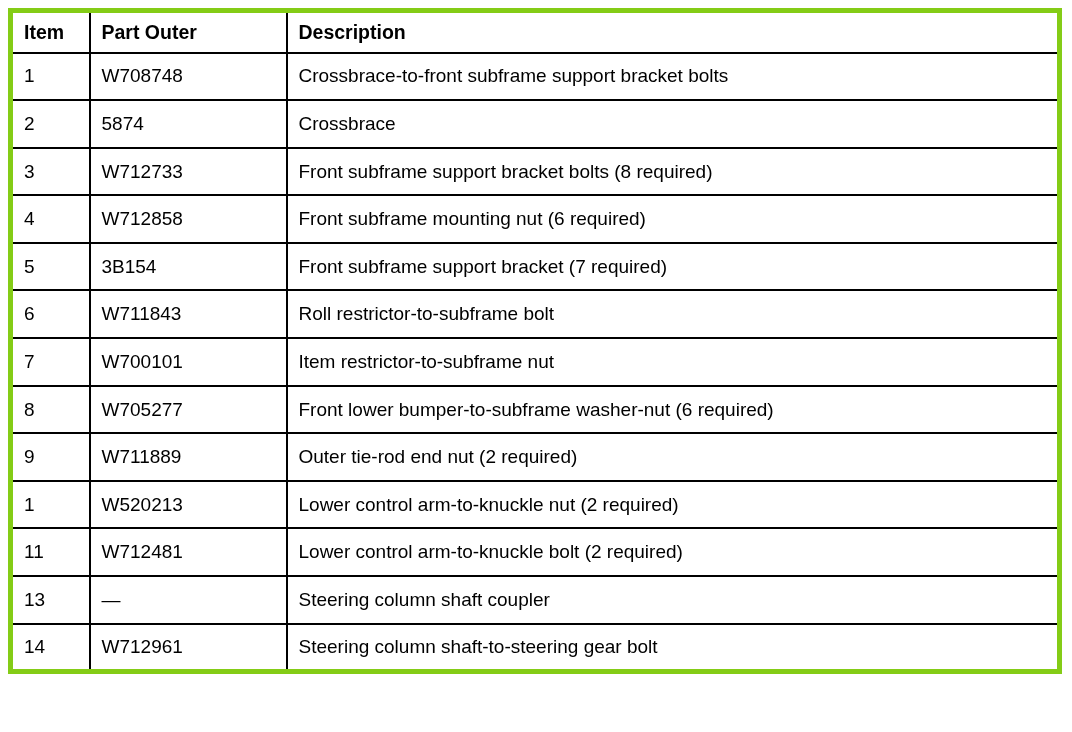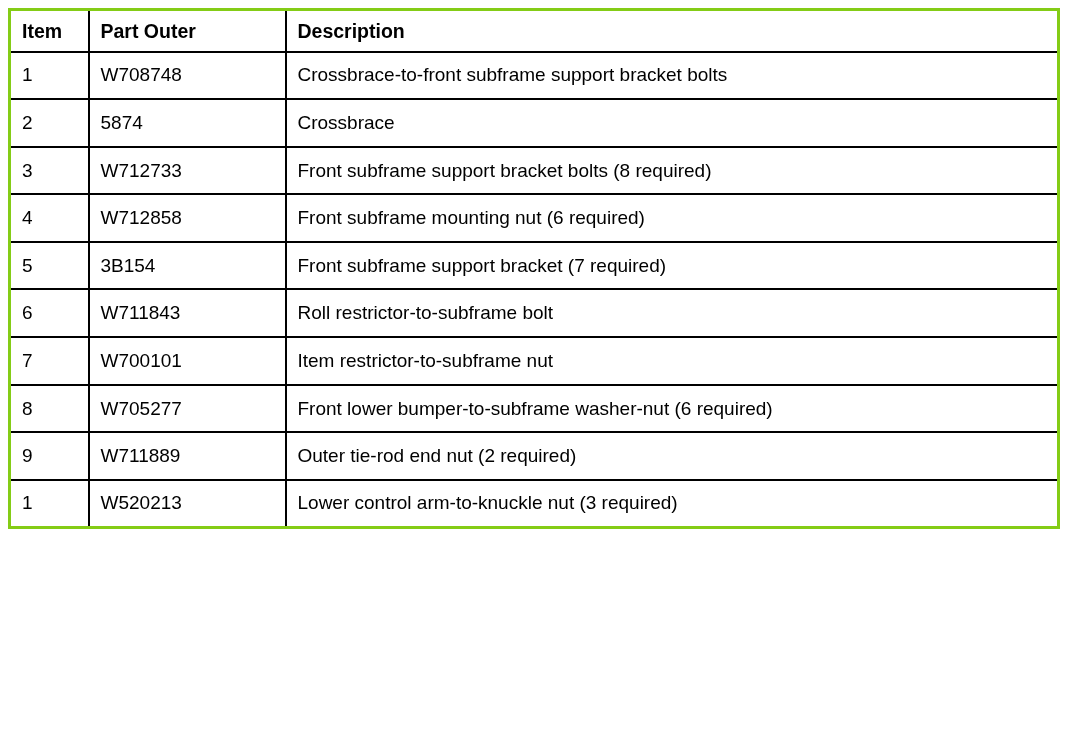--- a/index.html
+++ b/index.html
@@ -20,21 +20,21 @@
   table.parts-table {
     border-collapse: collapse;
     table-layout: fixed;
     width: 1049px;
     background: #ffffff;
   }
   table.parts-table col.col-item { width: 79px; }
   table.parts-table col.col-part { width: 197px; }
   table.parts-table col.col-desc { width: 773px; }
   table.parts-table {
-    border: 3px solid #84cc16;
+    border: 5px solid #84cc16;
   }
   table.parts-table th,
   table.parts-table td {
     border: 2px solid #000000;
     padding: 0 0 0 11px;
     text-align: left;
     vertical-align: middle;
     color: #000000;
     font-size: 19px;
     line-height: 1.15;
@@ -107,17 +107,32 @@
         <td>Front lower bumper-to-subframe washer-nut (6 required)</td>
       </tr>
       <tr>
         <td>9</td>
         <td>W711889</td>
         <td>Outer tie-rod end nut (2 required)</td>
       </tr>
       <tr>
         <td>1</td>
         <td>W520213</td>
-        <td>Lower control arm-to-knuckle nut (3 required)</td>
+        <td>Lower control arm-to-knuckle nut (2 required)</td>
+      </tr>
+      <tr>
+        <td>11</td>
+        <td>W712481</td>
+        <td>Lower control arm-to-knuckle bolt (2 required)</td>
+      </tr>
+      <tr>
+        <td>13</td>
+        <td>—</td>
+        <td>Steering column shaft coupler</td>
+      </tr>
+      <tr>
+        <td>14</td>
+        <td>W712961</td>
+        <td>Steering column shaft-to-steering gear bolt</td>
       </tr>
     </tbody>
   </table>
 </div>
 
 </body></html>

